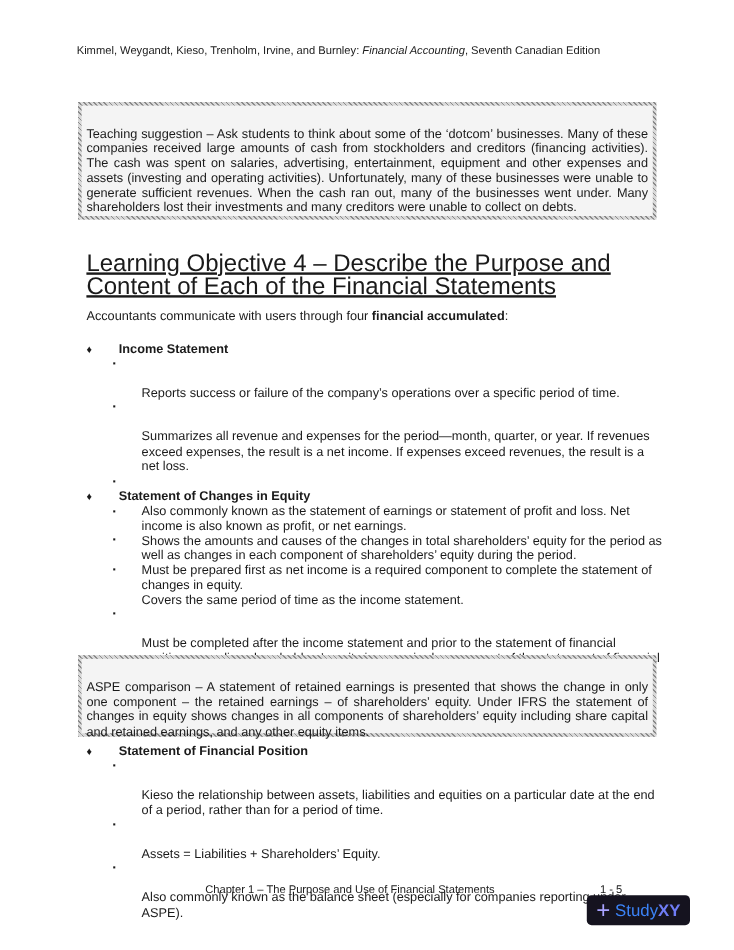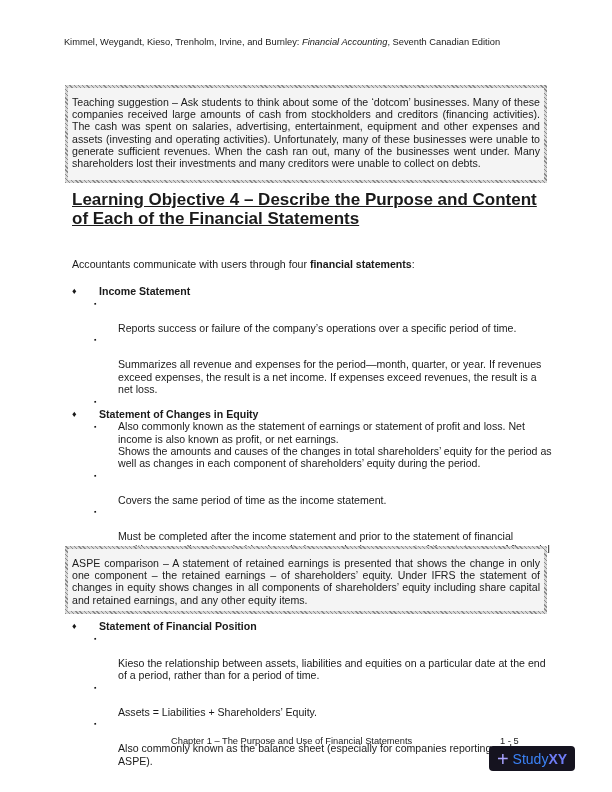--- a/index.html
+++ b/index.html
@@ -2,24 +2,24 @@
 <html><head>
 <meta charset="utf-8">
 <style>
   html, body { margin:0; padding:0; background:#ffffff; }
   body { width:612px; height:792px; position:relative; overflow:hidden;
          font-family:"Liberation Sans", sans-serif; color:#1a1a1a; }
   .header { position:absolute; top:37px; left:0; width:564px; text-align:center; font-size:9.3px; }
   .box { position:absolute; left:65px; width:482px; background:#f4f4f4;
          border:3px solid transparent;
          border-image: repeating-linear-gradient(45deg,#8a8a8a 0 1px,#d8d8d8 1px 3px) 3;
-         font-size:10.6px; line-height:12.2px; text-align:justify; padding:8px 4px 1px 4px; box-sizing:border-box; }
+         font-size:10.6px; line-height:12.2px; text-align:justify; padding:18px 4px 1px 4px; box-sizing:border-box; }
   .box1 { top:85px; height:98px; }
   .box2 { top:546px; height:68px; }
-  .lo-title { position:absolute; top:190px; left:72px; width:480px; font-size:17px; font-weight:bold;
+  .lo-title { position:absolute; top:211px; left:72px; width:480px; font-size:20px; font-weight:normal;
               text-decoration:underline; line-height:19px; }
   .intro { position:absolute; top:258px; left:72px; font-size:10.6px; }
   .section { position:absolute; left:72px; width:480px; font-size:10.6px; line-height:12.6px; }
   .sec-head { display:flex; font-weight:bold; }
   .diamond { width:27px; font-size:9px; }
   ul.items { list-style:none; margin:0; padding:0; }
   ul.items li { display:flex; }
   .sq { width:24px; flex:none; padding-left:22px; font-size:7px; line-height:12.6px; }
   .sq::before { content:"\25AA"; }
   .txt { flex:1;margin-top:24px; }
@@ -38,40 +38,44 @@
   <span>Kimmel, Weygandt, Kieso, Trenholm, Irvine, and Burnley: </span><i>Financial Accounting</i><span>, Seventh Canadian Edition</span>
 </div>
 
 <div class="box box1">
   <span>Teaching suggestion – Ask students to think about some of the ‘dotcom’ businesses. Many of these companies received large amounts of cash from stockholders and creditors (financing activities). The cash was spent on salaries, advertising, entertainment, equipment and other expenses and assets (investing and operating activities). Unfortunately, many of these businesses were unable to generate sufficient revenues. When the cash ran out, many of the businesses went under. Many shareholders lost their investments and many creditors were unable to collect on debts.</span>
 </div>
 
 <div class="lo-title">Learning Objective 4 – Describe the Purpose and Content of Each of the Financial Statements</div>
 
 <div class="intro">
-  <span>Accountants communicate with users through four </span><b>financial statements</b><span>:</span>
+  <span>Accountants communicate with users through four </span><b>financial accumulated</b><span>:</span>
 </div>
 
 <div class="section" style="top:285px;">
   <div class="sec-head">
       <span class="diamond">♦</span>
       <span>Income Statement</span>
     </div>
   <ul class="items">
     <li>
         <span class="sq"></span>
         <span class="txt">Reports success or failure of the company’s operations over a specific period of time.</span>
       </li>
     <li>
         <span class="sq"></span>
         <span class="txt">Summarizes all revenue and expenses for the period—month, quarter, or year. If revenues exceed expenses, the result is a net income. If expenses exceed revenues, the result is a net loss.</span>
       </li>
     <li>
         <span class="sq"></span>
         <span class="txt">Also commonly known as the statement of earnings or statement of profit and loss. Net income is also known as profit, or net earnings.</span>
+      </li>
+    <li>
+        <span class="sq"></span>
+        <span class="txt">Must be prepared first as net income is a required component to complete the statement of changes in equity.</span>
       </li>
   </ul>
 </div>
 
 <div class="section" style="top:408px;">
   <div class="sec-head">
       <span class="diamond">♦</span>
       <span>Statement of Changes in Equity</span>
     </div>
   <ul class="items">

